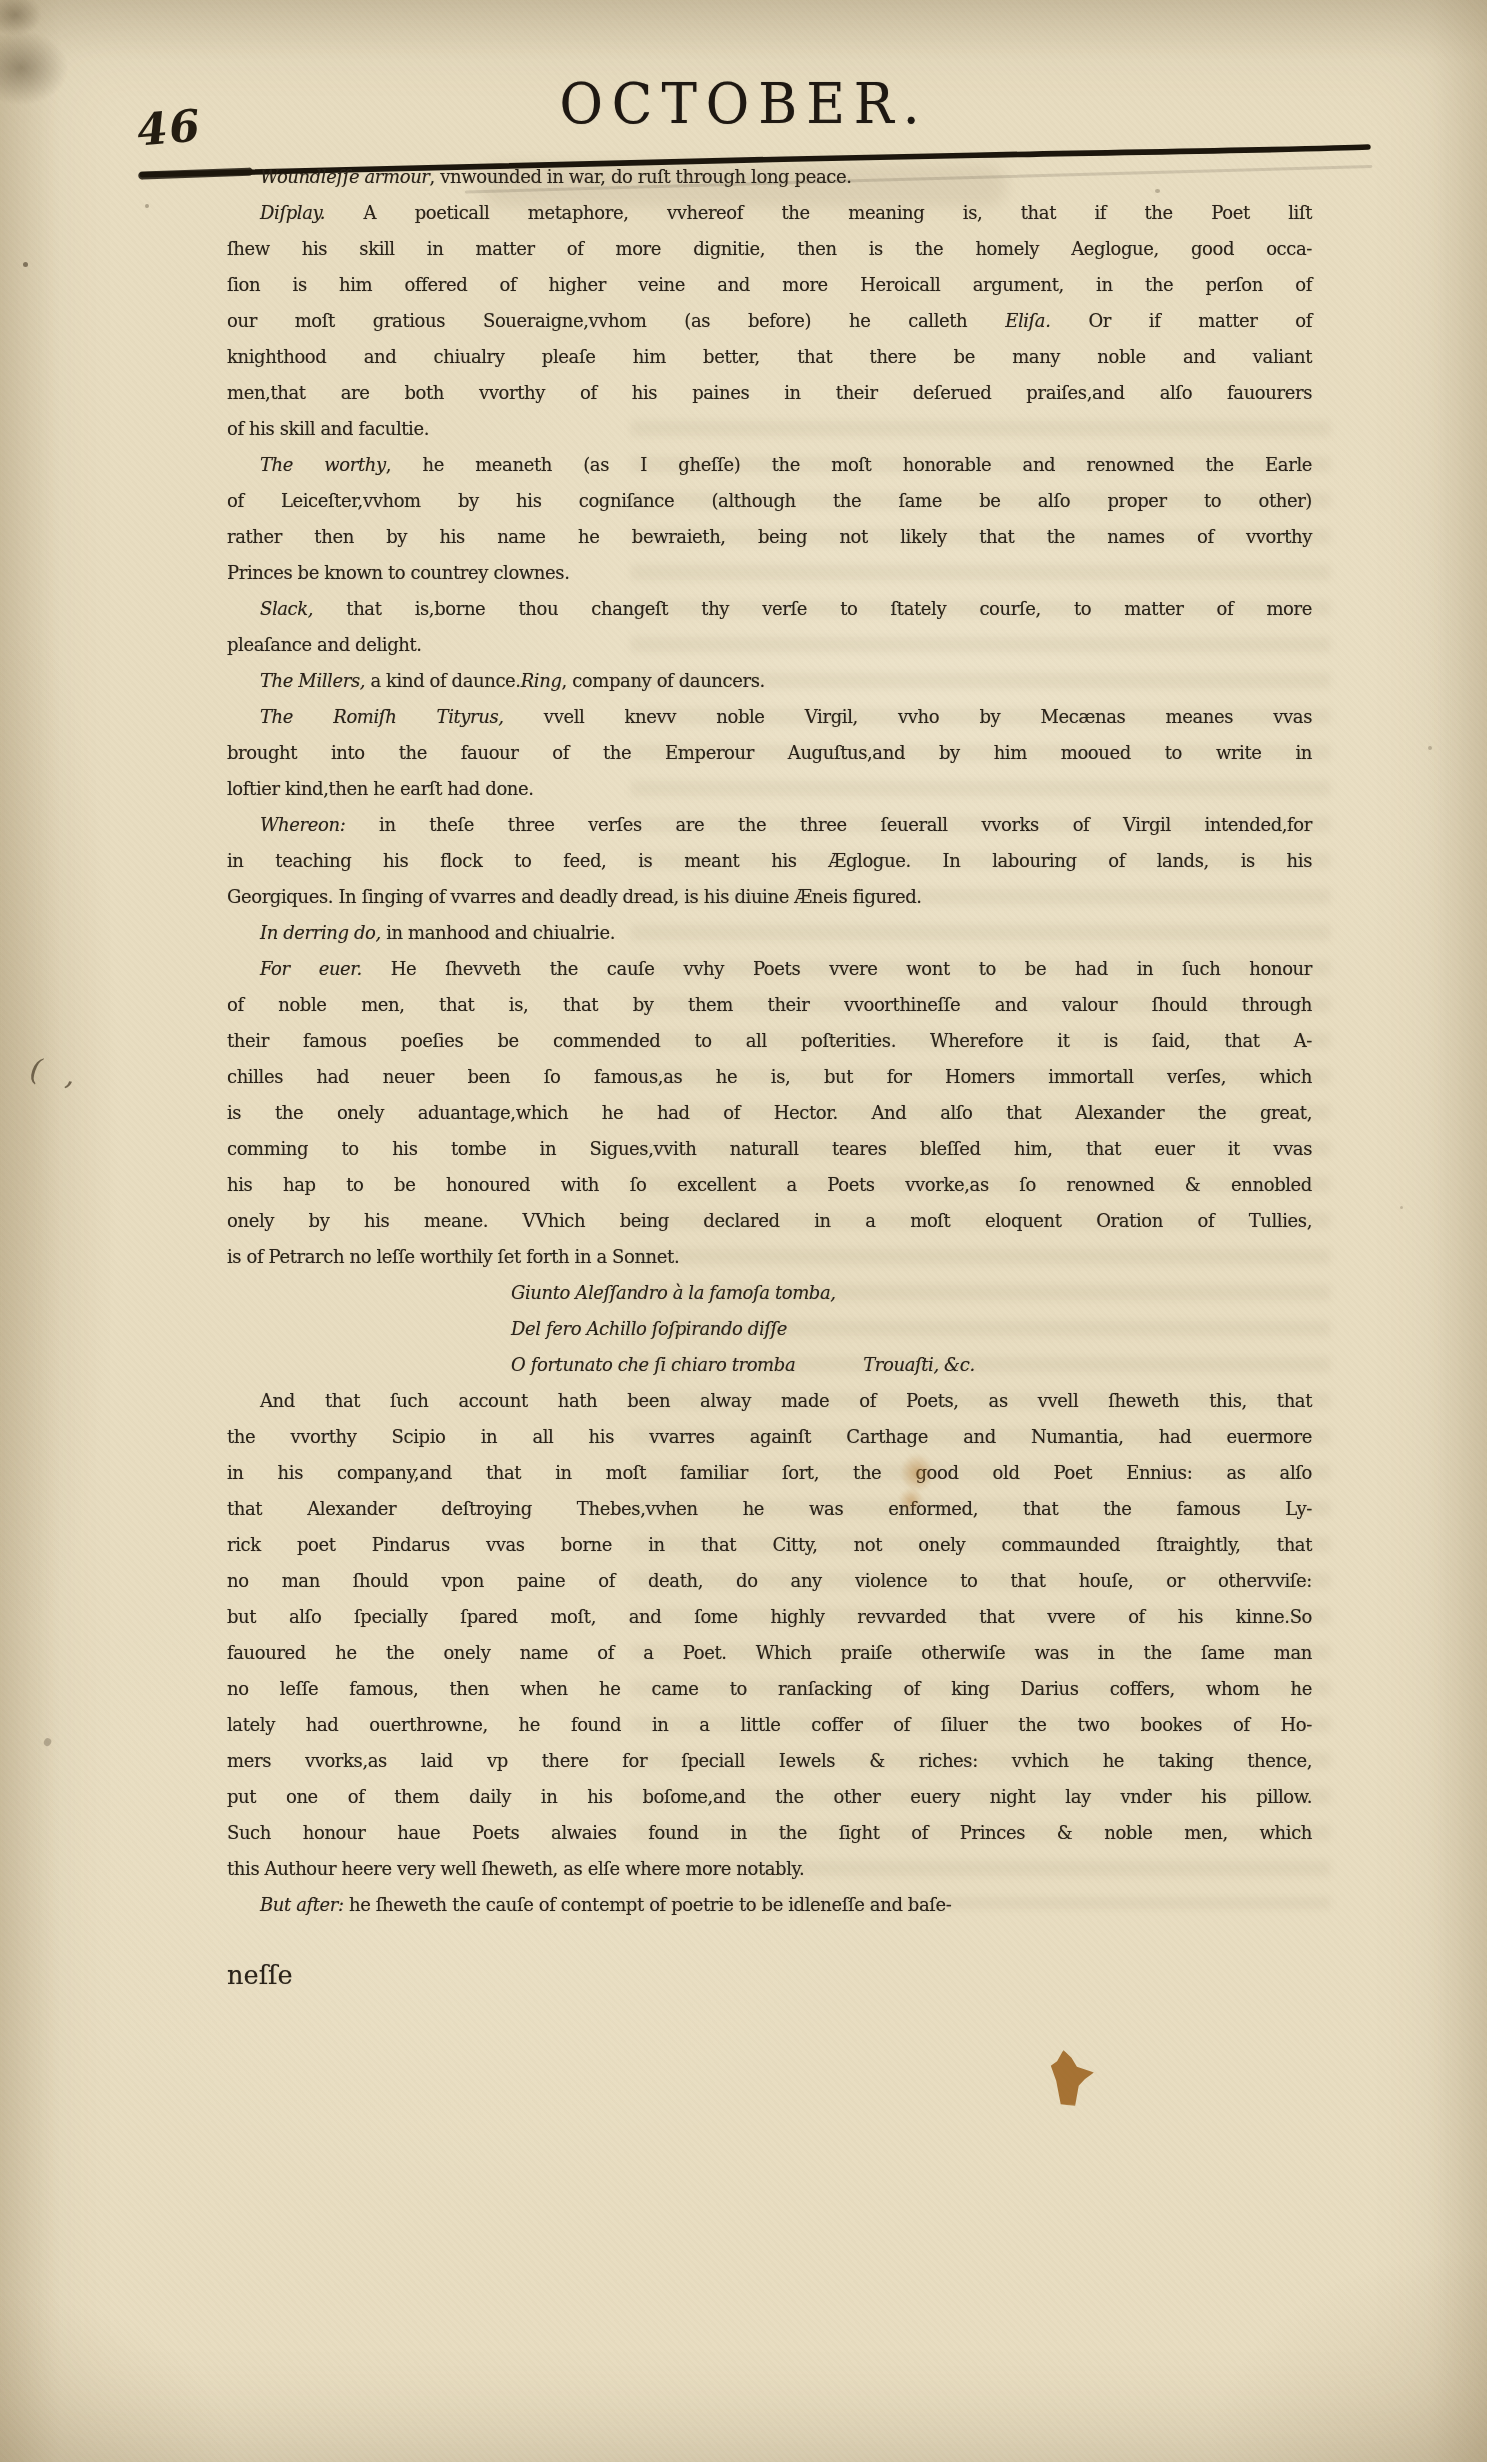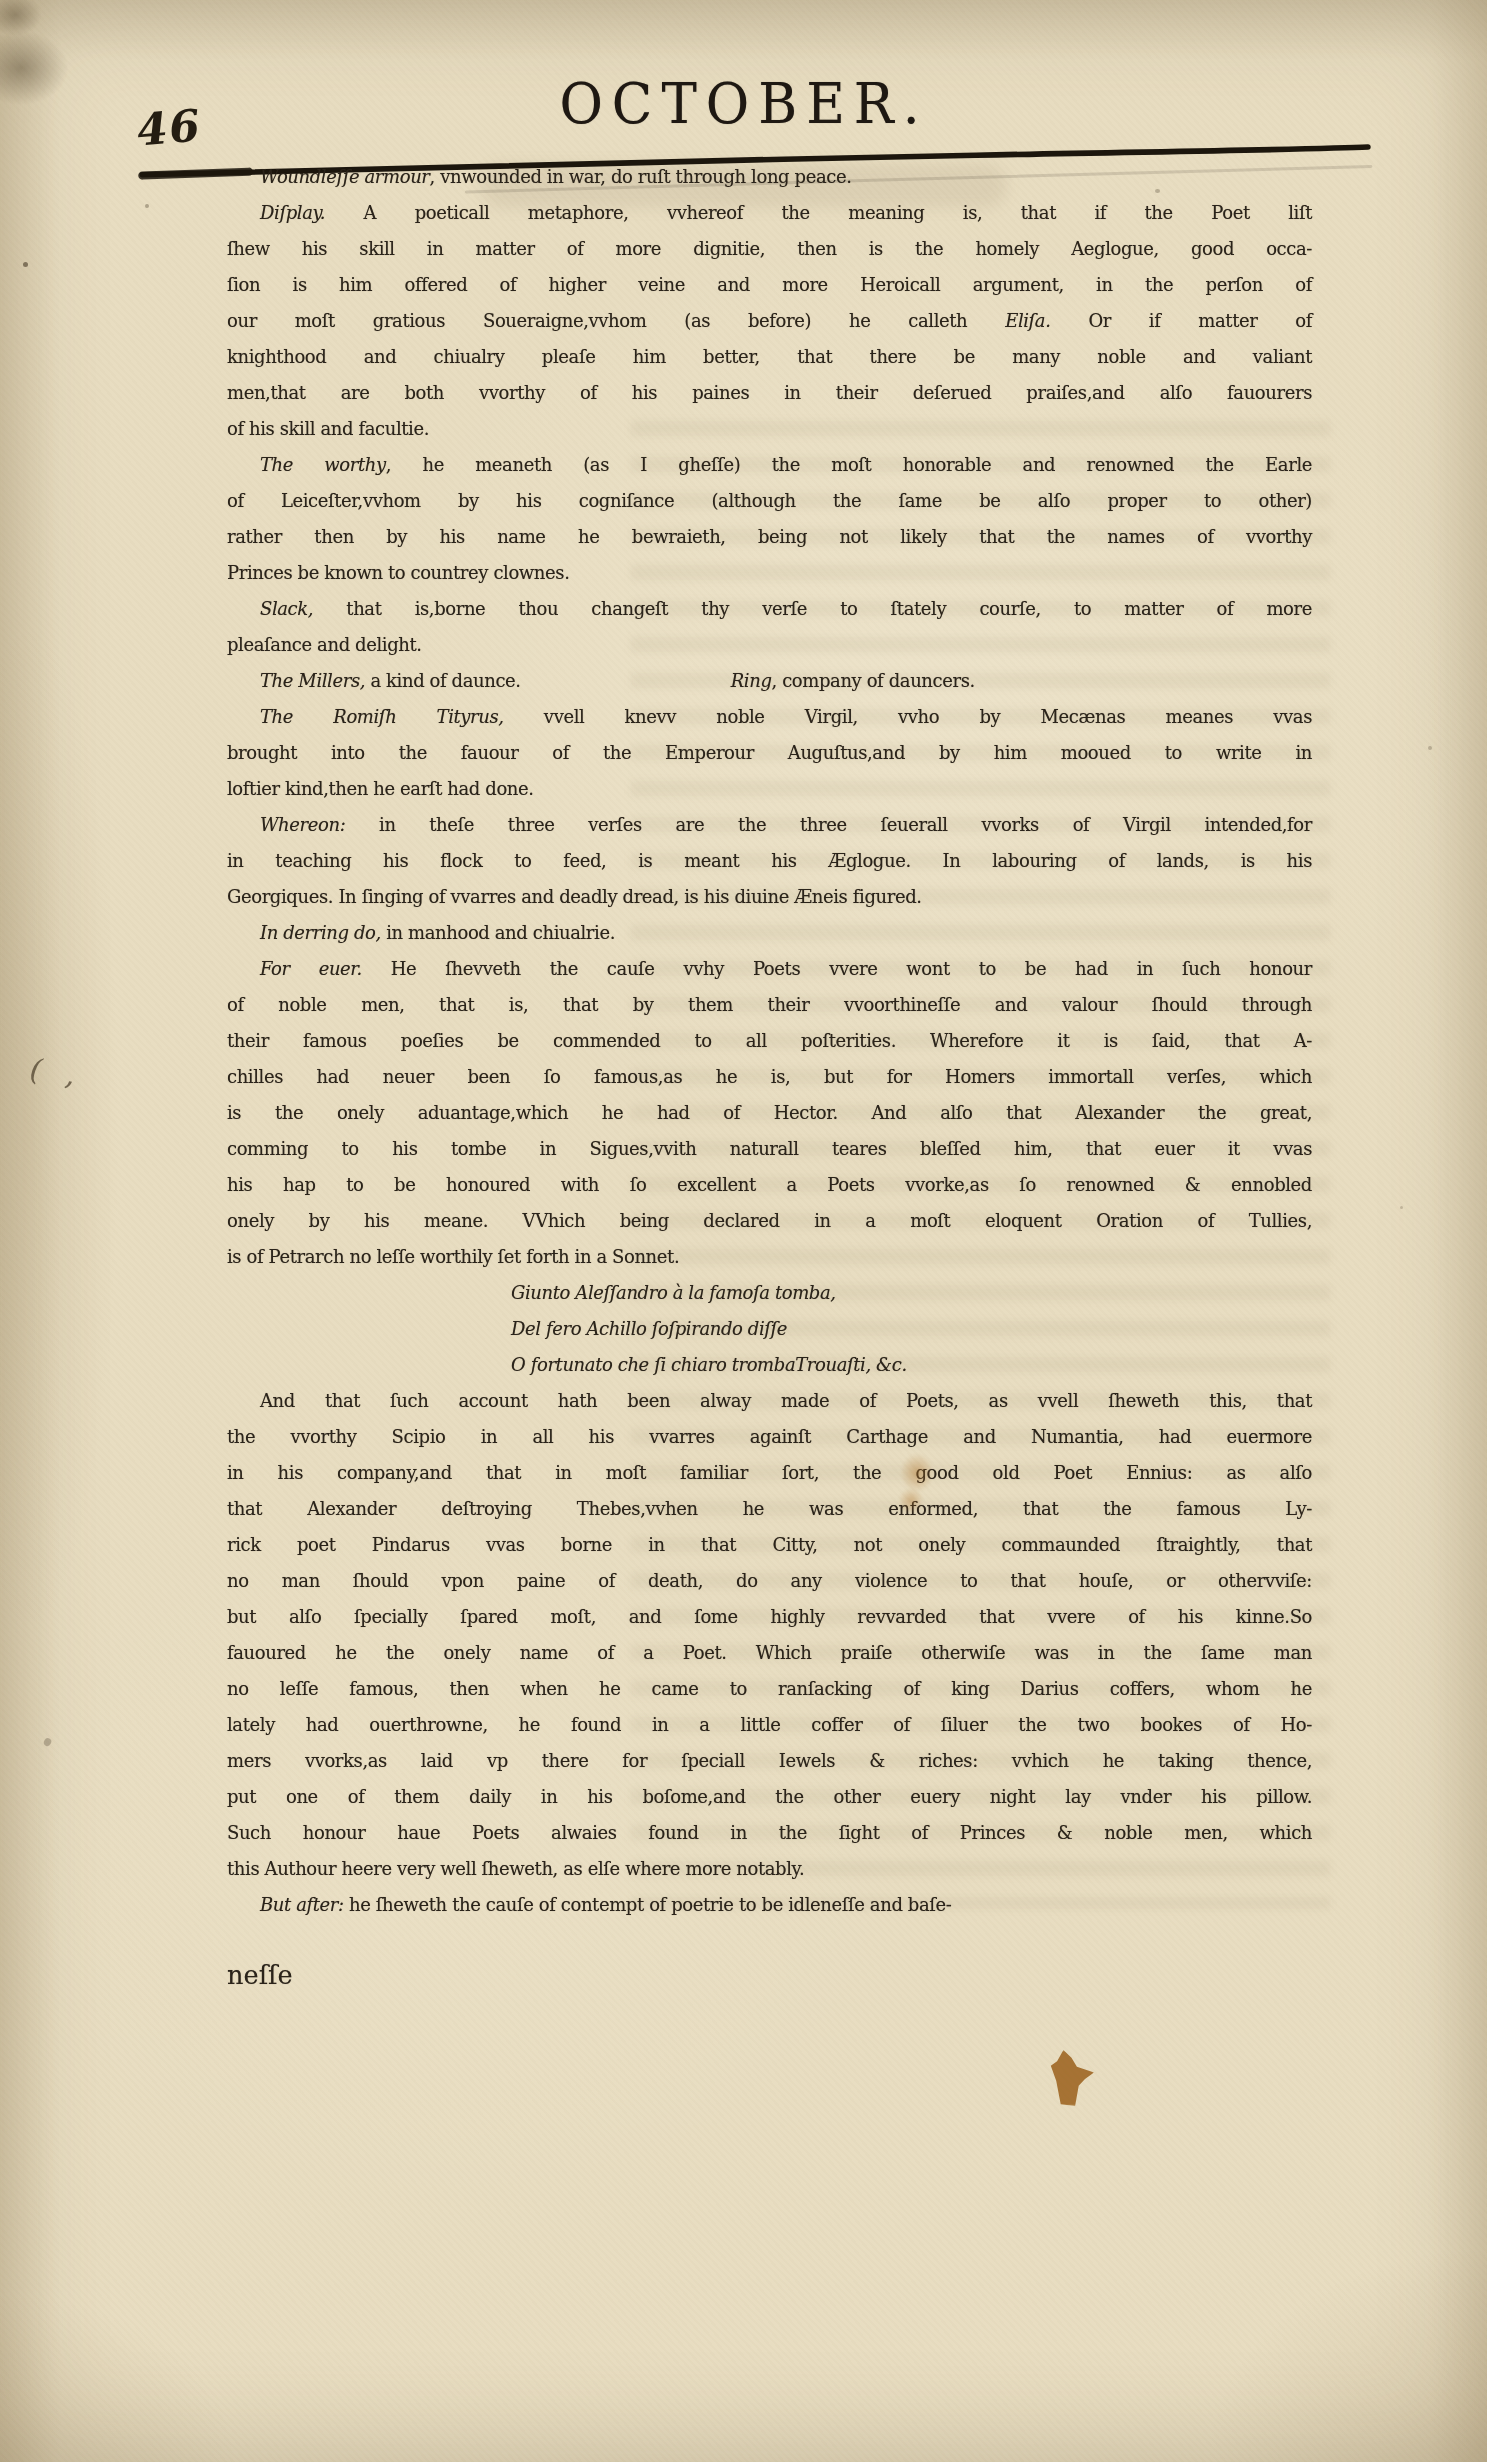--- a/index.html
+++ b/index.html
@@ -115,21 +115,21 @@
         <div class="line first"><span class="it">The worthy</span><span>, he meaneth (as I gheſſe) the moſt honorable and renowned the Earle</span></div>
         <div class="line"><span>of Leiceſter,vvhom by his cogniſance (although the ſame be alſo proper to other)</span></div>
         <div class="line"><span>rather then by his name he bewraieth, being not likely that the names of vvorthy</span></div>
         <div class="line last"><span>Princes be known to countrey clownes.</span></div>
       </div>
       <div class="para">
         <div class="line first"><span class="it">Slack,</span><span> that is,borne thou changeſt thy verſe to ſtately courſe, to matter of more</span></div>
         <div class="line last"><span>pleaſance and delight.</span></div>
       </div>
       <div class="para">
-        <div class="line first last"><span class="it">The Millers,</span><span> a kind of daunce.</span><span class="it" style="margin-left: 210px;">Ring</span><span>, company of dauncers.</span></div>
+        <div class="line first last"><span class="it">The Millers,</span><span> a kind of daunce.</span><span class="it" style="">Ring</span><span>, company of dauncers.</span></div>
       </div>
       <div class="para">
         <div class="line first"><span class="it">The Romiſh Tityrus,</span><span> vvell knevv noble Virgil, vvho by Mecænas meanes vvas</span></div>
         <div class="line"><span>brought into the fauour of the Emperour Auguſtus,and by him mooued to write in</span></div>
         <div class="line last"><span>loftier kind,then he earſt had done.</span></div>
       </div>
       <div class="para">
         <div class="line first"><span class="it">Whereon:</span><span> in theſe three verſes are the three ſeuerall vvorks of Virgil intended,for</span></div>
         <div class="line"><span>in teaching his flock to feed, is meant his Æglogue. In labouring of lands, is his</span></div>
         <div class="line last"><span>Georgiques. In ſinging of vvarres and deadly dread, is his diuine Æneis figured.</span></div>
@@ -144,21 +144,21 @@
         <div class="line"><span>chilles had neuer been ſo famous,as he is, but for Homers immortall verſes, which</span></div>
         <div class="line"><span>is the onely aduantage,which he had of Hector. And alſo that Alexander the great,</span></div>
         <div class="line"><span>comming to his tombe in Sigues,vvith naturall teares bleſſed him, that euer it vvas</span></div>
         <div class="line"><span>his hap to be honoured with ſo excellent a Poets vvorke,as ſo renowned &amp; ennobled</span></div>
         <div class="line"><span>onely by his meane. VVhich being declared in a moſt eloquent Oration of Tullies,</span></div>
         <div class="line last"><span>is of Petrarch no leſſe worthily ſet forth in a Sonnet.</span></div>
       </div>
       <div class="para verse" style="margin-left: 284px;">
         <div class="line"><span class="it">Giunto Aleſſandro à la famoſa tomba,</span></div>
         <div class="line"><span class="it">Del fero Achillo ſoſpirando diſſe</span></div>
-        <div class="line last"><span class="it">O fortunato che ſi chiaro tromba</span><span class="it" style="">Trouaſti, &amp;c.</span></div>
+        <div class="line last"><span class="it">O fortunato che ſi chiaro tromba</span><span class="it" style="margin-left: 68px;">Trouaſti, &amp;c.</span></div>
       </div>
       <div class="para">
         <div class="line first"><span>And that ſuch account hath been alway made of Poets, as vvell ſheweth this, that</span></div>
         <div class="line"><span>the vvorthy Scipio in all his vvarres againſt Carthage and Numantia, had euermore</span></div>
         <div class="line"><span>in his company,and that in moſt familiar ſort, the good old Poet Ennius: as alſo</span></div>
         <div class="line"><span>that Alexander deſtroying Thebes,vvhen he was enformed, that the famous Ly-</span></div>
         <div class="line"><span>rick poet Pindarus vvas borne in that Citty, not onely commaunded ſtraightly, that</span></div>
         <div class="line"><span>no man ſhould vpon paine of death, do any violence to that houſe, or othervviſe:</span></div>
         <div class="line"><span>but alſo ſpecially ſpared moſt, and ſome highly revvarded that vvere of his kinne.So</span></div>
         <div class="line"><span>fauoured he the onely name of a Poet. Which praiſe otherwiſe was in the ſame man</span></div>

